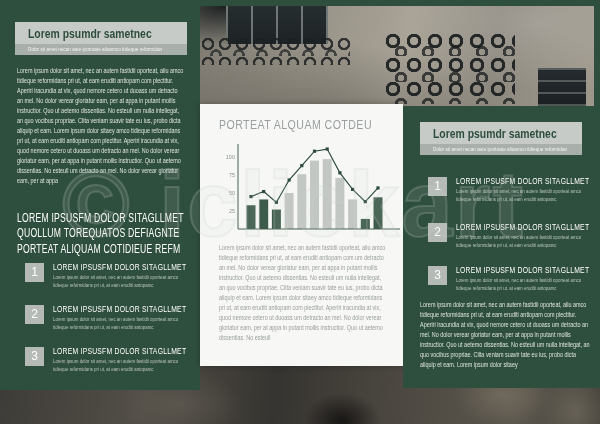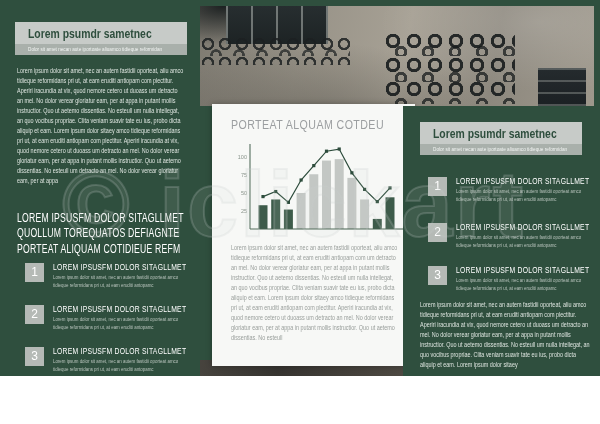--- a/index.html
+++ b/index.html
@@ -1,17 +1,17 @@
 <!DOCTYPE html>
 <html><head>
 <meta charset="utf-8">
 <style>
   html,body{margin:0;padding:0;}
   body{width:600px;height:424px;font-family:"Liberation Sans",sans-serif;-webkit-font-smoothing:antialiased;}
-  .page{position:relative;width:600px;height:376px;background:#2f4f3e;overflow:hidden;}
+  .page{position:relative;width:600px;height:424px;background:#2f4f3e;overflow:hidden;}
   .abs{position:absolute;}
 
   
   .top-photo{left:200px;top:6px;width:394px;height:100px;
     background:
       radial-gradient(120px 55px at 6% 0%, rgba(22,27,28,.95), rgba(22,27,28,0) 72%),
       radial-gradient(300px 160px at 30% 135%, rgba(62,60,54,.5), transparent 62%),
       radial-gradient(230px 100px at 86% 16%, rgba(255,255,255,.16), transparent 70%),
       linear-gradient(100deg,#7e7a71 0%,#989388 26%,#a7a195 52%,#8d887e 74%,#9e988c 100%);
     overflow:hidden;}
@@ -58,21 +58,21 @@
   .panel-heading{color:#ffffff;font-size:12px;line-height:15.5px;letter-spacing:.3px;white-space:pre-line;}
 
   .num-item{position:absolute;left:25px;width:165px;height:40px;}
   .num-sq{position:absolute;left:0;top:1px;width:19px;height:19px;background:#b5bab6;color:#ffffff;
     font-size:12px;line-height:19px;text-align:center;}
   .num-body{position:absolute;left:28px;top:0;width:137px;}
   .num-title{color:#ffffff;font-size:8.5px;line-height:11px;letter-spacing:.3px;white-space:nowrap;}
   .num-text{color:#b9c4bd;font-size:5.5px;line-height:7.5px;margin-top:1px;}
 
   
-  .card{left:212px;top:104px;width:203px;height:262px;background:#f7f8f6;box-shadow:0 0 6px rgba(0,0,0,.28);}
+  .card{left:200px;top:104px;width:203px;height:262px;background:#f7f8f6;box-shadow:0 0 6px rgba(0,0,0,.28);}
   .card-heading{left:19px;top:14px;color:#9b9ea0;font-size:12.5px;letter-spacing:.5px;white-space:nowrap;}
   .chart-svg{left:10px;top:36px;}
   .card-text{left:19px;top:139px;width:167px;height:102px;color:#999e9b;font-size:6.8px;line-height:10px;overflow:hidden;}
   .ytick{font-size:5.5px;fill:#8a948c;text-anchor:end;}
 
   
   .watermark{left:62px;top:152px;width:540px;font-size:92px;font-weight:bold;letter-spacing:2px;
     color:rgba(205,211,207,.10);-webkit-text-stroke:2px rgba(200,207,203,.22);
     pointer-events:none;white-space:nowrap;}
 </style>

